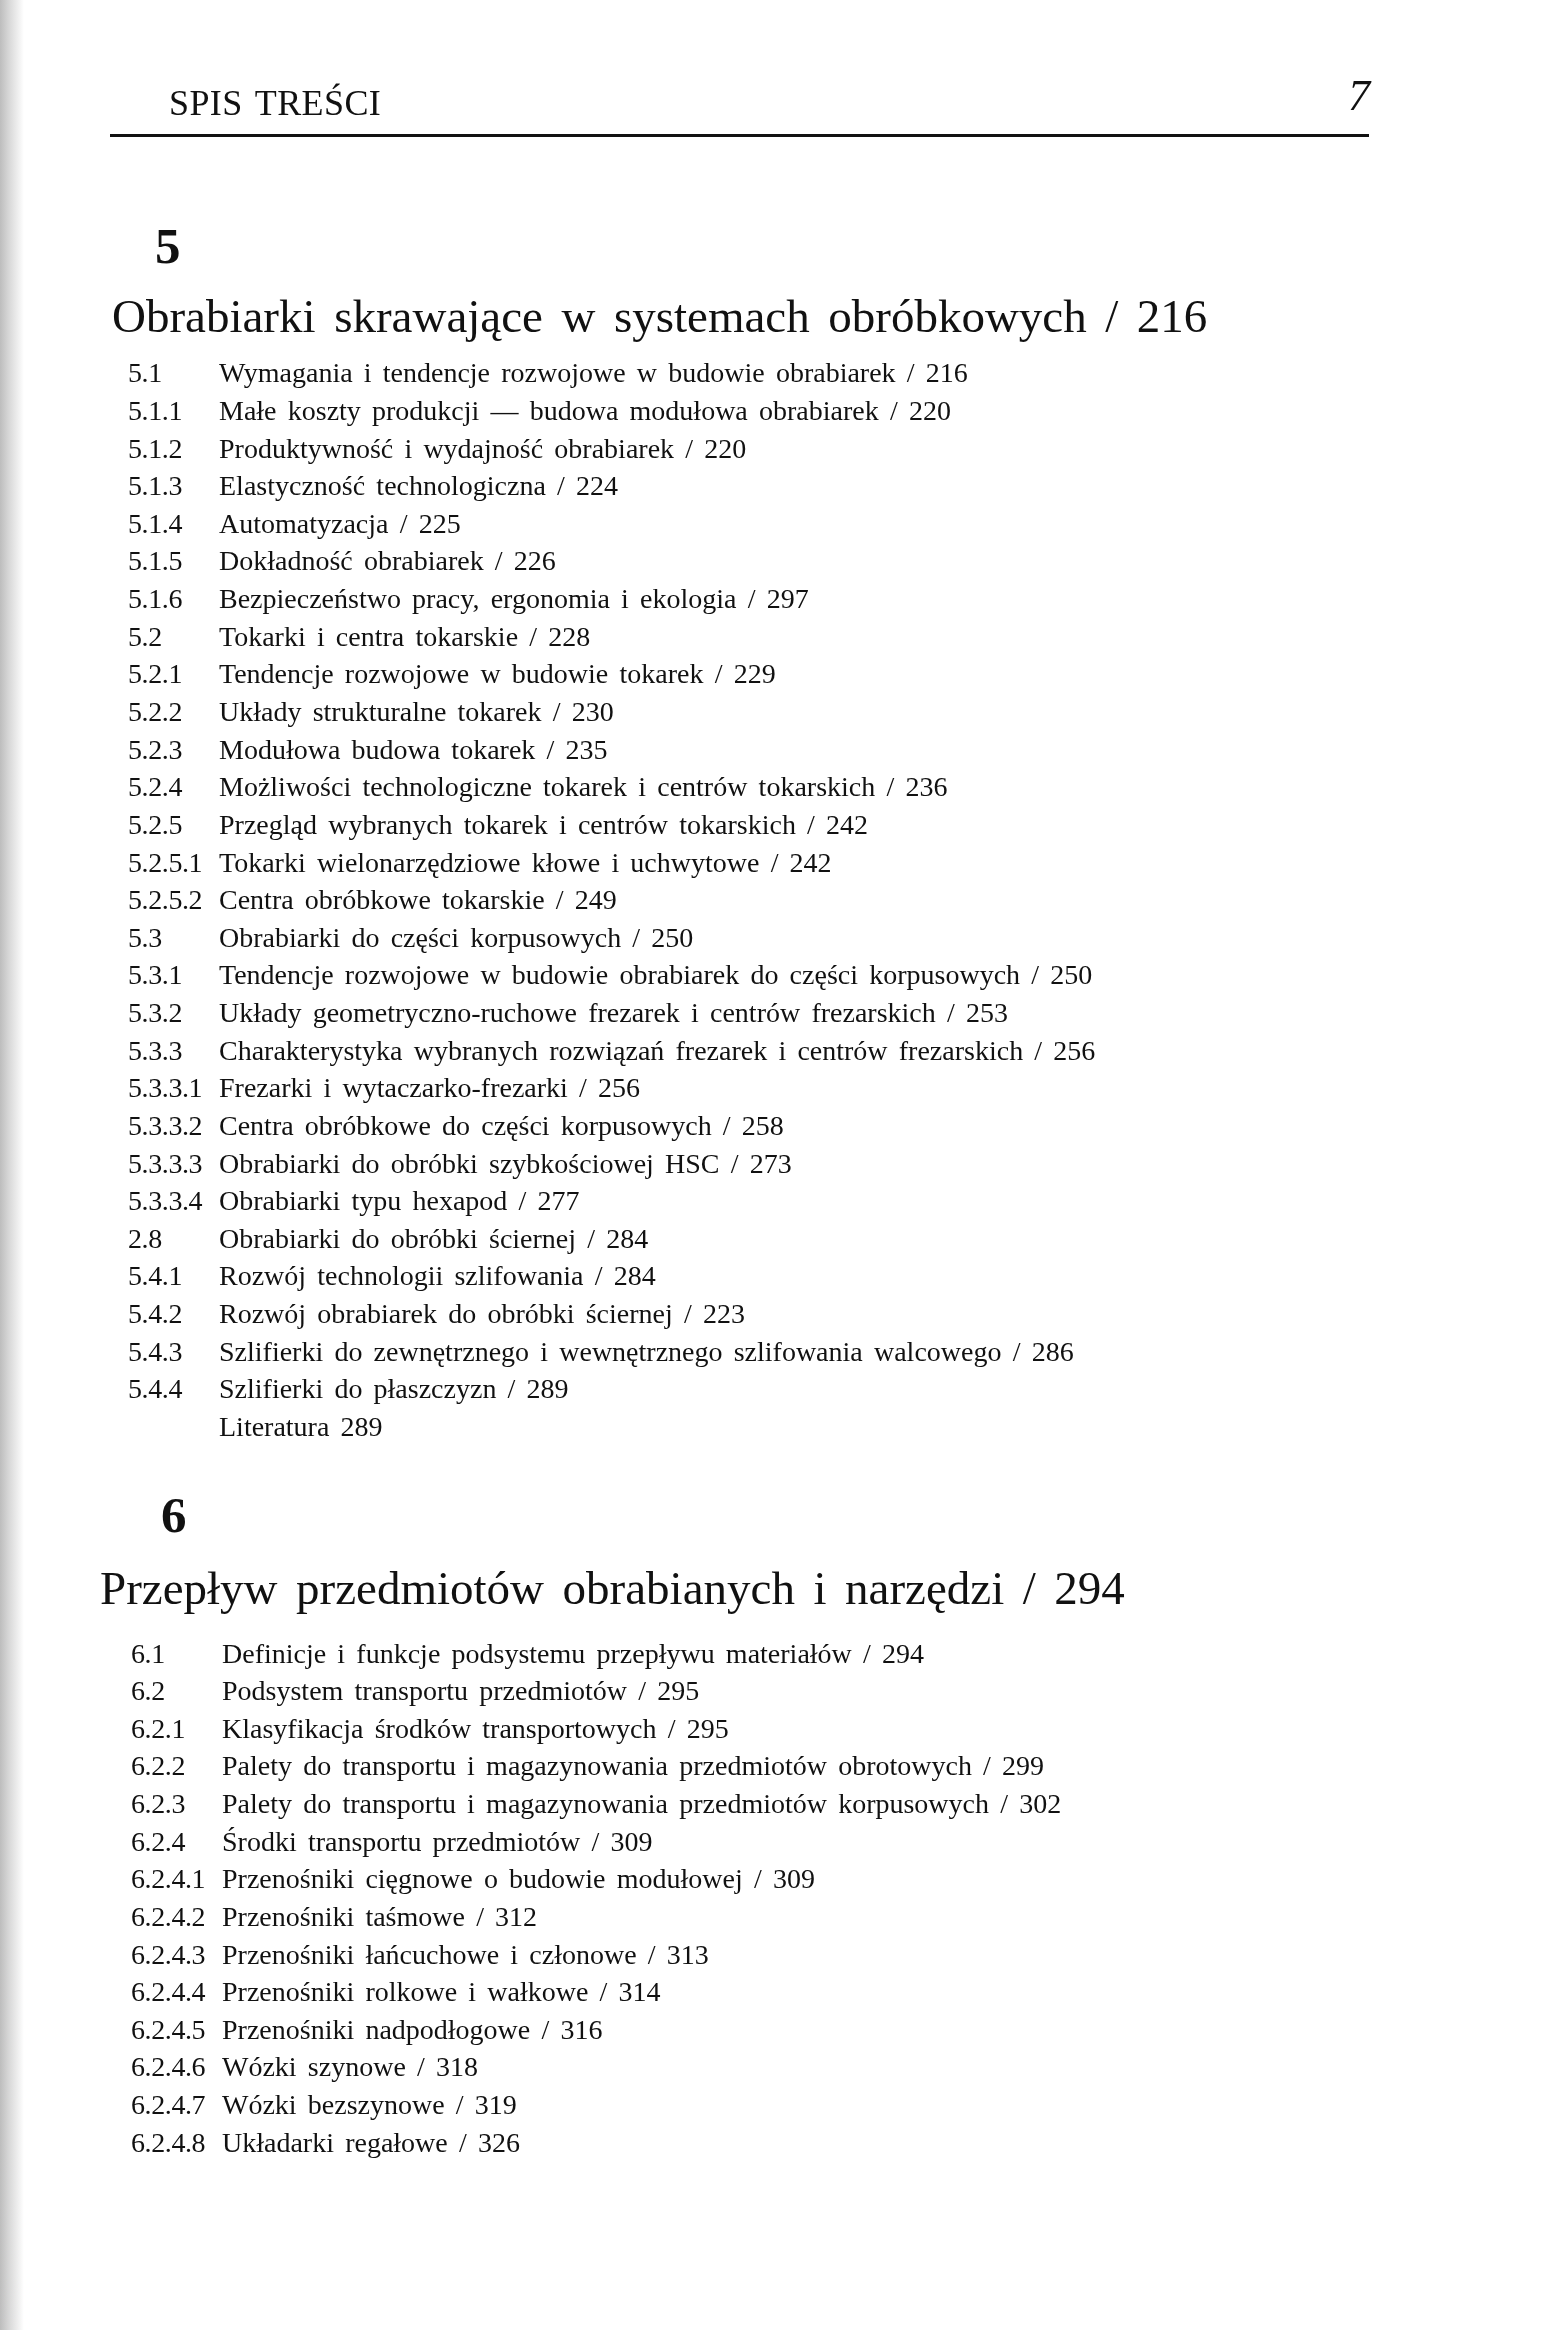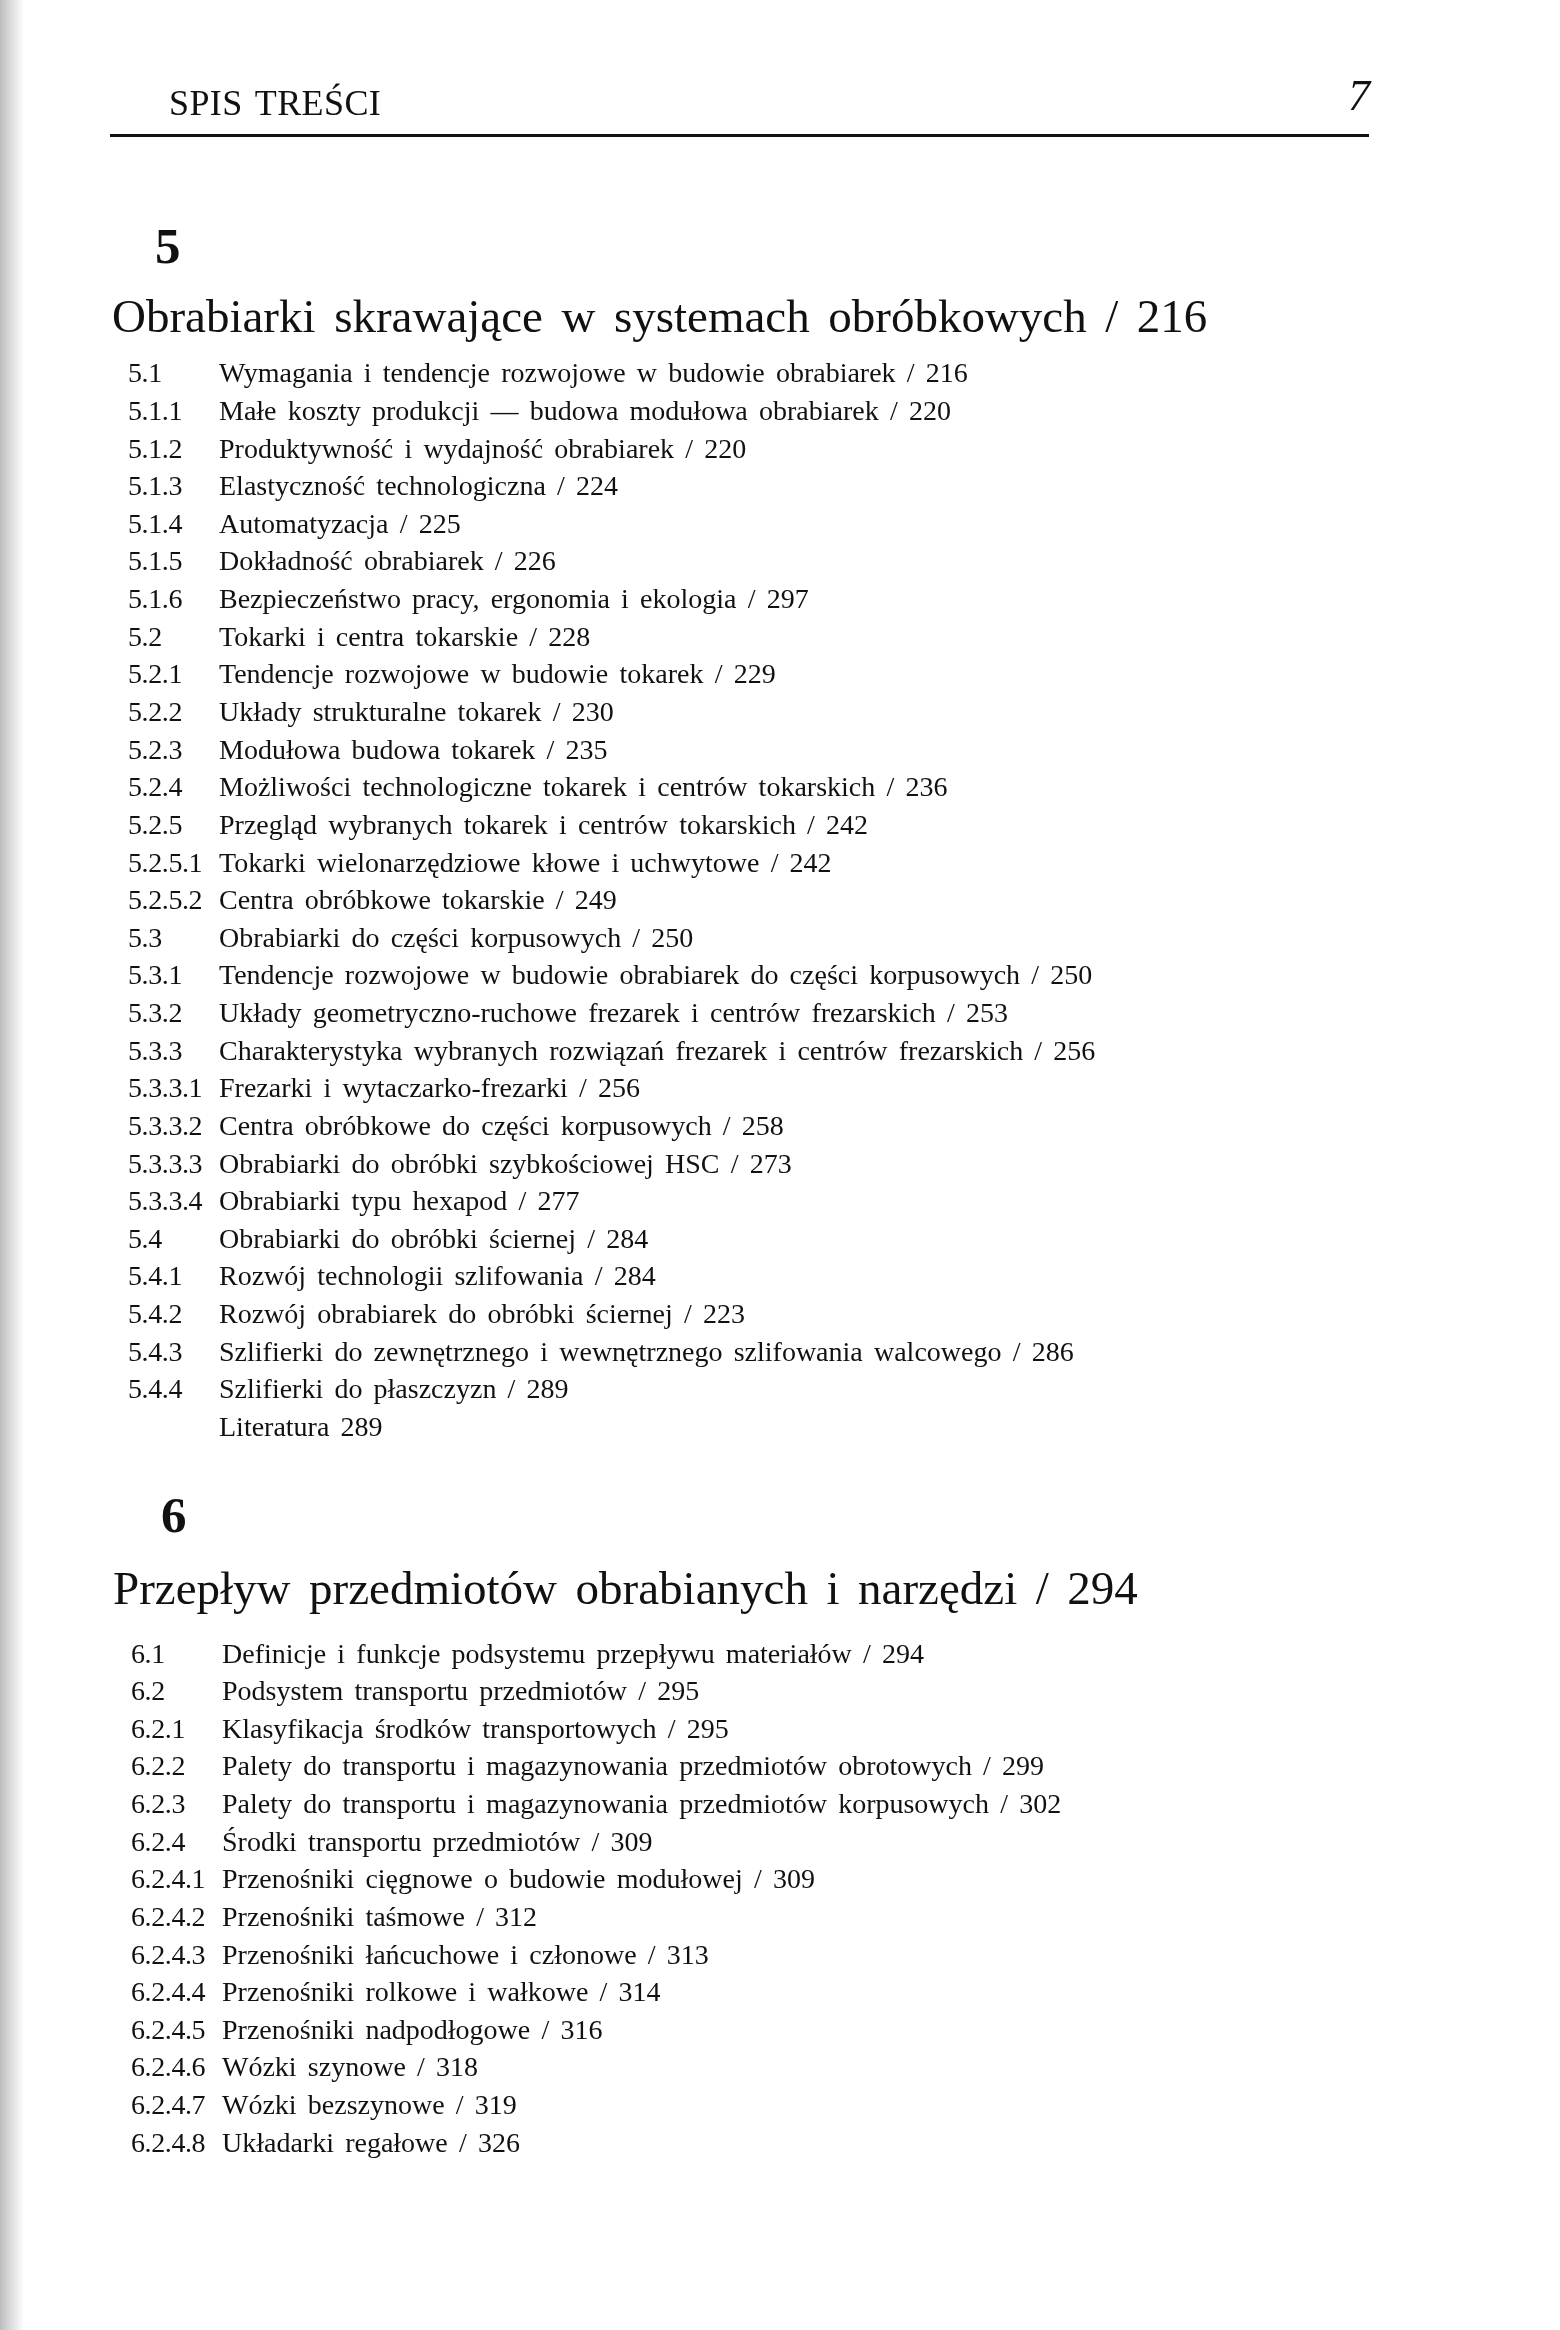--- a/index.html
+++ b/index.html
@@ -134,21 +134,21 @@
     </div>
     <div class="entry" style="left: 113px; top: 1145px;">
       <span class="num">5.3.3.3</span>
       <span class="text">Obrabiarki do obróbki szybkościowej HSC / 273</span>
     </div>
     <div class="entry" style="left: 113px; top: 1182px;">
       <span class="num">5.3.3.4</span>
       <span class="text">Obrabiarki typu hexapod / 277</span>
     </div>
     <div class="entry" style="left: 113px; top: 1220px;">
-      <span class="num">5.4</span>
+      <span class="num">2.8</span>
       <span class="text">Obrabiarki do obróbki ściernej / 284</span>
     </div>
     <div class="entry" style="left: 113px; top: 1257px;">
       <span class="num">5.4.1</span>
       <span class="text">Rozwój technologii szlifowania / 284</span>
     </div>
     <div class="entry" style="left: 113px; top: 1295px;">
       <span class="num">5.4.2</span>
       <span class="text">Rozwój obrabiarek do obróbki ściernej / 223</span>
     </div>
@@ -160,21 +160,21 @@
       <span class="num">5.4.4</span>
       <span class="text">Szlifierki do płaszczyzn / 289</span>
     </div>
     <div class="entry" style="left: 113px; top: 1408px;">
       <span class="num"></span>
       <span class="text">Literatura 289</span>
     </div>
   </div>
 
 <div class="chapter-num" style="left:161px; top:1488px;">6</div>
-<div class="chapter-title" style="left:113px; top:1544px;">Przepływ przedmiotów obrabianych i narzędzi / 294</div>
+<div class="chapter-title" style="left:100px; top:1544px;">Przepływ przedmiotów obrabianych i narzędzi / 294</div>
 <div class="entries" id="ch6">
     <div class="entry" style="left: 116px; top: 1635px;">
       <span class="num">6.1</span>
       <span class="text">Definicje i funkcje podsystemu przepływu materiałów / 294</span>
     </div>
     <div class="entry" style="left: 116px; top: 1672px;">
       <span class="num">6.2</span>
       <span class="text">Podsystem transportu przedmiotów / 295</span>
     </div>
     <div class="entry" style="left: 116px; top: 1710px;">

